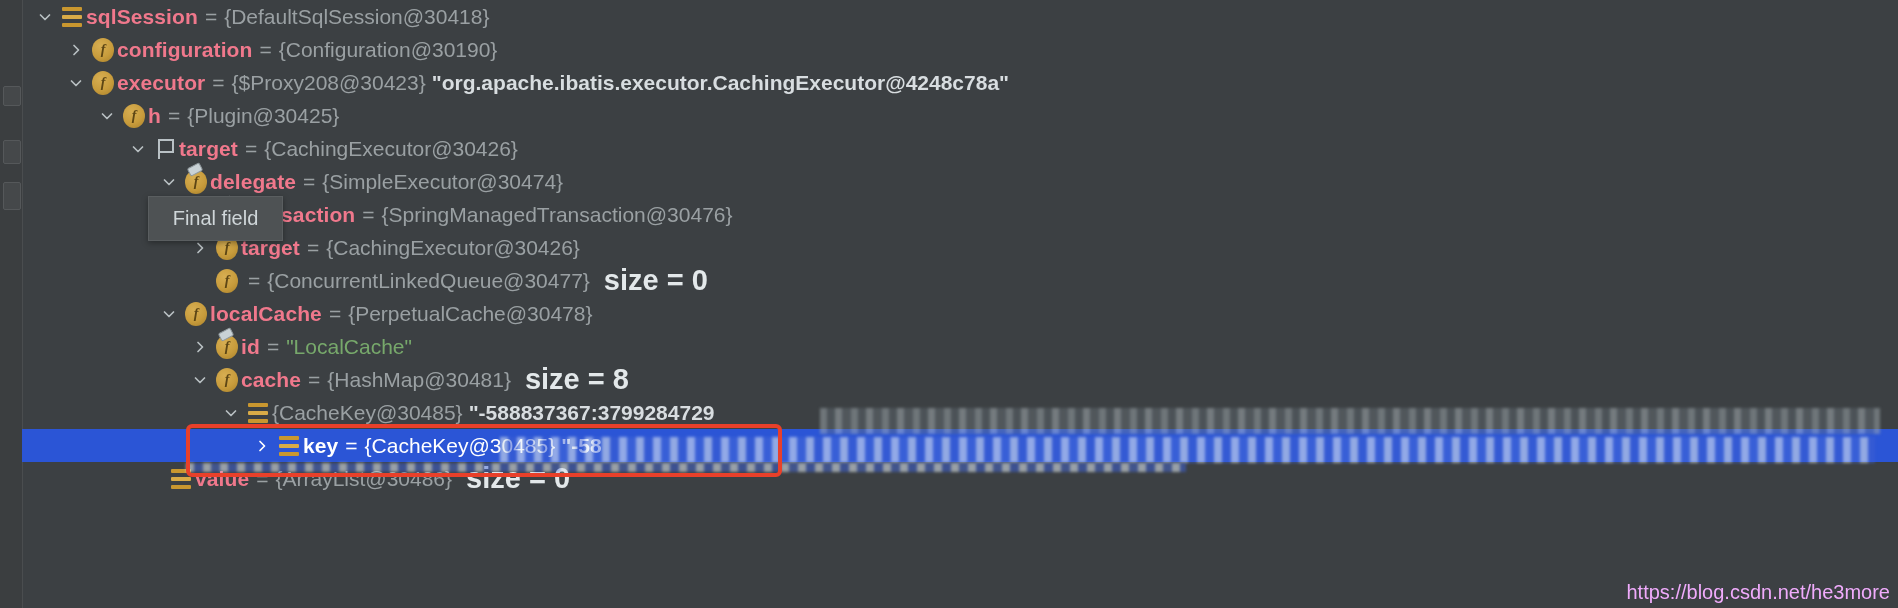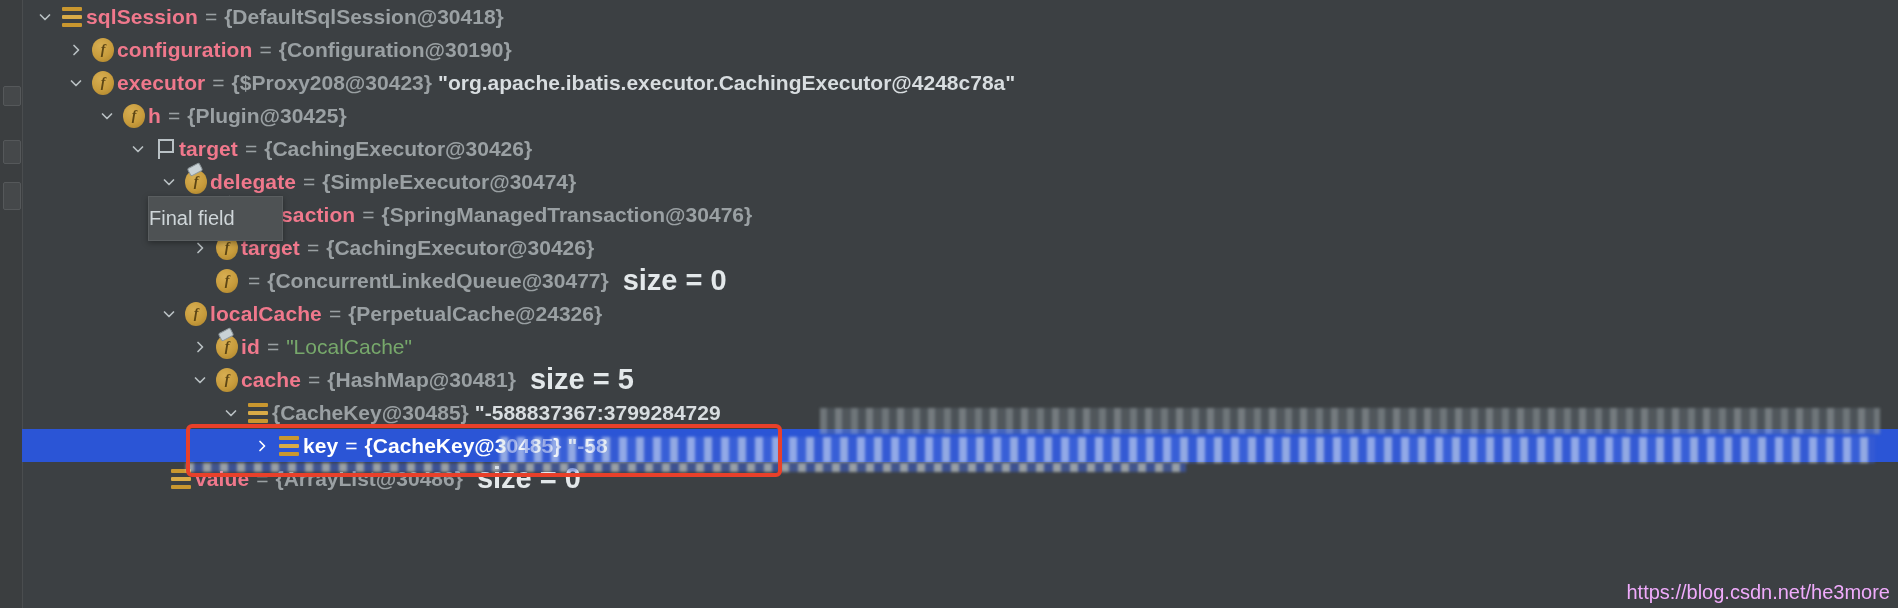--- a/index.html
+++ b/index.html
@@ -96,21 +96,21 @@
     font-size: 21px;
     letter-spacing: 0.1px;
   }
   .eq {
     color: #9aa0a3;
     margin: 0 7px;
     font-weight: normal;
   }
   .val {
     color: #9aa0a3;
-    font-weight: bold;
+    font-weight: normal;
     font-size: 21px;
   }
   .valstr {
     color: #d8dde0;
     font-weight: bold;
     font-size: 21px;
     margin-left: 6px;
   }
   .strlit {
     color: #77a86b;
@@ -191,21 +191,21 @@
     top: 196px;
     width: 133px;
     height: 43px;
     background: #4e5254;
     border: 1px solid #5a5e60;
     box-shadow: 0 2px 6px rgba(0,0,0,0.35);
     color: #cfd6d9;
     font-size: 20px;
     display: flex;
     align-items: center;
-    justify-content: flex-start;
+    justify-content: center;
     z-index: 40;
   }
 
   
   .annot-box {
     position: absolute;
     left: 186px;
     top: 424px;
     width: 588px;
     height: 45px;
@@ -407,21 +407,21 @@
           <span class="toggle">
             <svg width="14" height="14" viewBox="0 0 14 14">
               <path d="M2.5 5 L7 9.5 L11.5 5" fill="none" stroke="currentColor" stroke-width="1.7" stroke-linecap="round" stroke-linejoin="round"></path>
             </svg>
           </span>
           <span class="vicon">
             <span class="icon-f">f</span>
           </span>
           <span class="name">localCache</span>
           <span class="eq">=</span>
-          <span class="val">{PerpetualCache@24326}</span>
+          <span class="val">{PerpetualCache@30478}</span>
         </div>
       </div>
       <div class="row">
         <div class="row-inner" style="padding-left:165px">
           <span class="toggle">
             <svg width="14" height="14" viewBox="0 0 14 14">
               <path d="M5 2.5 L9.5 7 L5 11.5" fill="none" stroke="currentColor" stroke-width="1.7" stroke-linecap="round" stroke-linejoin="round"></path>
             </svg>
           </span>
           <span class="vicon">
@@ -438,21 +438,21 @@
             <svg width="14" height="14" viewBox="0 0 14 14">
               <path d="M2.5 5 L7 9.5 L11.5 5" fill="none" stroke="currentColor" stroke-width="1.7" stroke-linecap="round" stroke-linejoin="round"></path>
             </svg>
           </span>
           <span class="vicon">
             <span class="icon-f">f</span>
           </span>
           <span class="name">cache</span>
           <span class="eq">=</span>
           <span class="val">{HashMap@30481}</span>
-          <span class="sizetxt">size = 5</span>
+          <span class="sizetxt">size = 8</span>
         </div>
       </div>
       <div class="row">
         <div class="row-inner" style="padding-left:196px">
           <span class="toggle">
             <svg width="14" height="14" viewBox="0 0 14 14">
               <path d="M2.5 5 L7 9.5 L11.5 5" fill="none" stroke="currentColor" stroke-width="1.7" stroke-linecap="round" stroke-linejoin="round"></path>
             </svg>
           </span>
           <span class="vicon">

